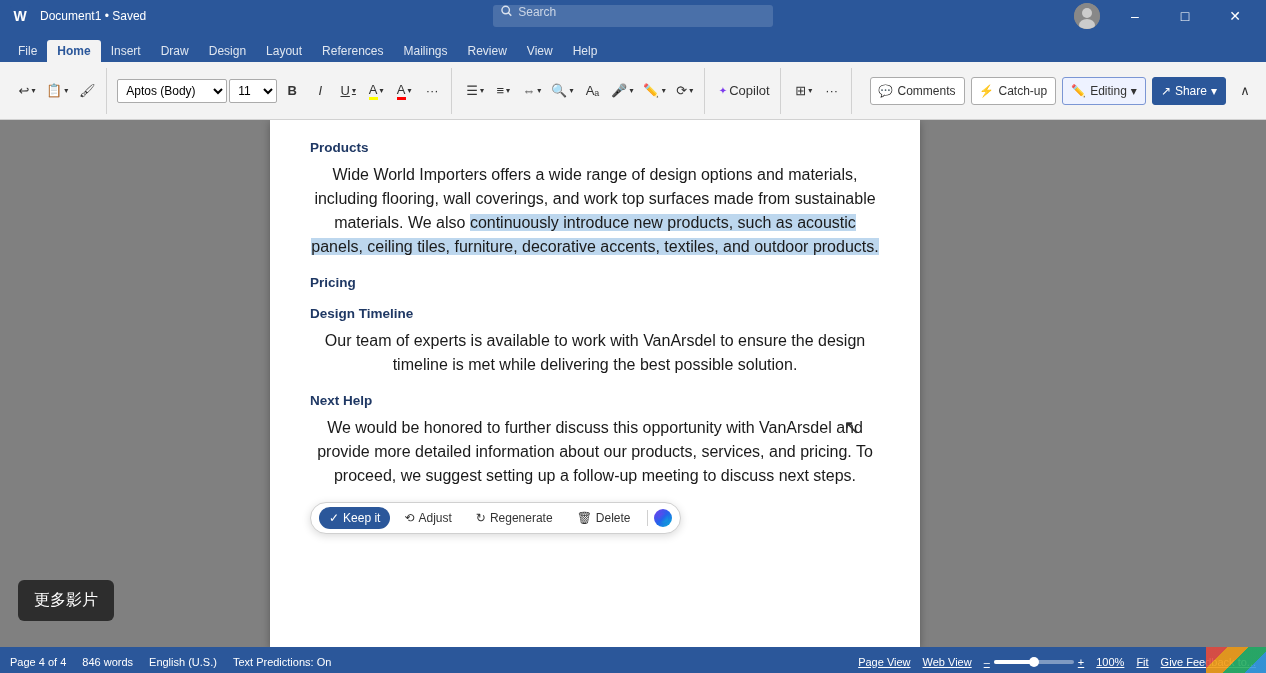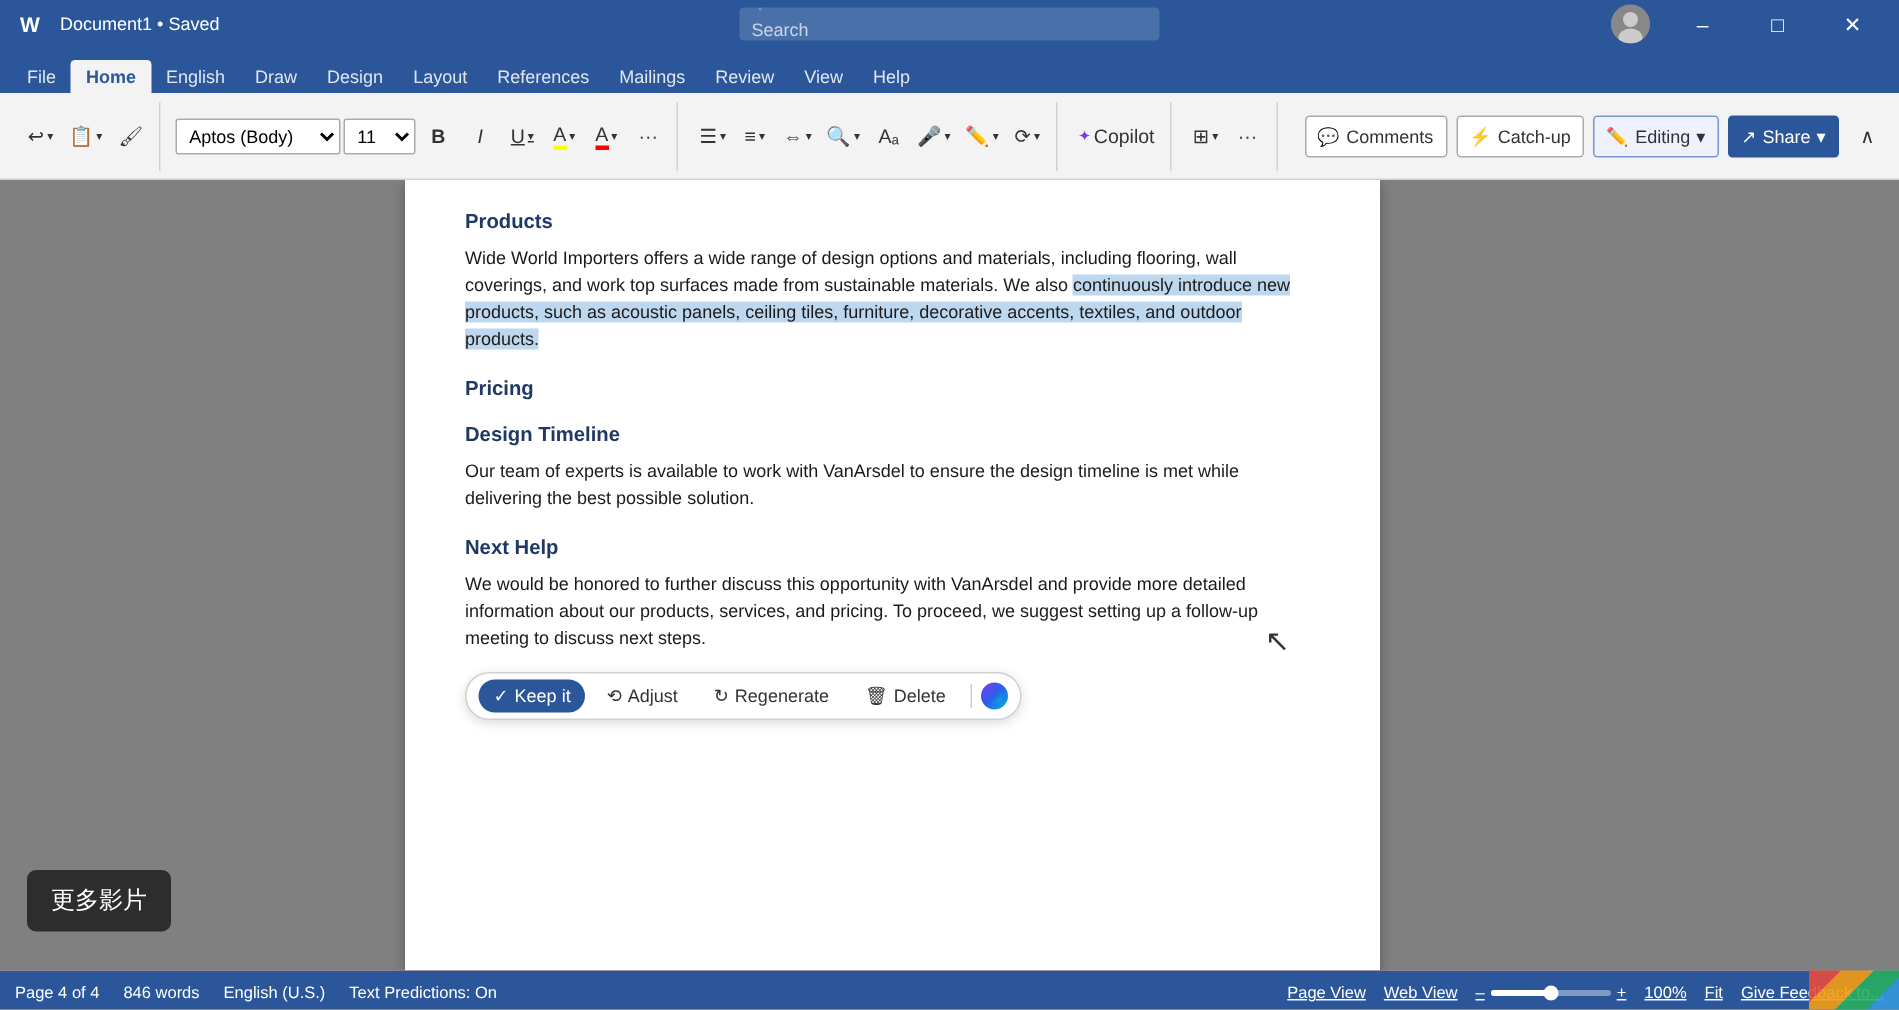--- a/index.html
+++ b/index.html
@@ -59,21 +59,20 @@
     }
     .search-box {
       width: 280px;
       height: 22px;
       background: rgba(255,255,255,0.15);
       border-radius: 3px;
       display: flex;
       align-items: flex-start;
       padding: 0 8px;
       gap: 6px;
-      flex-direction: column;
     }
     .search-box input {
       background: transparent;
       border: none;
       outline: none;
       color: white;
       font-size: 12px;
       width: 100%;
     }
     .search-box input::placeholder { color: rgba(255,255,255,0.7); }
@@ -186,21 +185,21 @@
       gap: 4px;
       color: #333;
     }
     .ribbon-action-btn.editing { background: #eef2ff; border-color: #7b96d4; }
     .ribbon-action-btn.share { background: #2b579a; color: white; border-color: #2b579a; }
 
     
     .doc-area {
       display: flex;
       height: calc(673px - 32px - 30px - 58px - 26px);
-      background: #f97316;
+      background: #6d28d9;
       overflow: hidden;
     }
     .doc-left-margin { width: 270px; background: #808080; flex-shrink: 0; }
     .doc-page {
       background: white;
       width: 650px;
       flex-shrink: 0;
       padding: 20px 40px 30px 40px;
       overflow: hidden;
       box-shadow: 0 2px 8px rgba(0,0,0,0.3);
@@ -211,24 +210,25 @@
     
     .section-heading {
       font-size: 13.5px;
       font-weight: bold;
       color: #1f3864;
       margin-bottom: 8px;
       margin-top: 16px;
     }
     .section-heading:first-child { margin-top: 0; }
     .body-text {
-      font-size: 12px;
+      font-size: 16px;
       color: #1a1a1a;
       line-height: 1.5;
       margin-bottom: 14px;
+      text-align: center;
     }
     .highlighted {
       background-color: #bdd7ee;
     }
 
     
     .ai-toolbar {
       display: flex;
       align-items: center;
       gap: 4px;
@@ -376,21 +376,21 @@
     </div>
     <div class="title-bar-btn">–</div>
     <div class="title-bar-btn">□</div>
     <div class="title-bar-btn close">✕</div>
   </div>
 </div>
 
 <div class="ribbon-tabs">
   <div class="ribbon-tab">File</div>
   <div class="ribbon-tab active">Home</div>
-  <div class="ribbon-tab">English</div>
+  <div class="ribbon-tab">Insert</div>
   <div class="ribbon-tab">Draw</div>
   <div class="ribbon-tab">Design</div>
   <div class="ribbon-tab">Layout</div>
   <div class="ribbon-tab">References</div>
   <div class="ribbon-tab">Mailings</div>
   <div class="ribbon-tab">Review</div>
   <div class="ribbon-tab">View</div>
   <div class="ribbon-tab">Help</div>
 </div>
 

